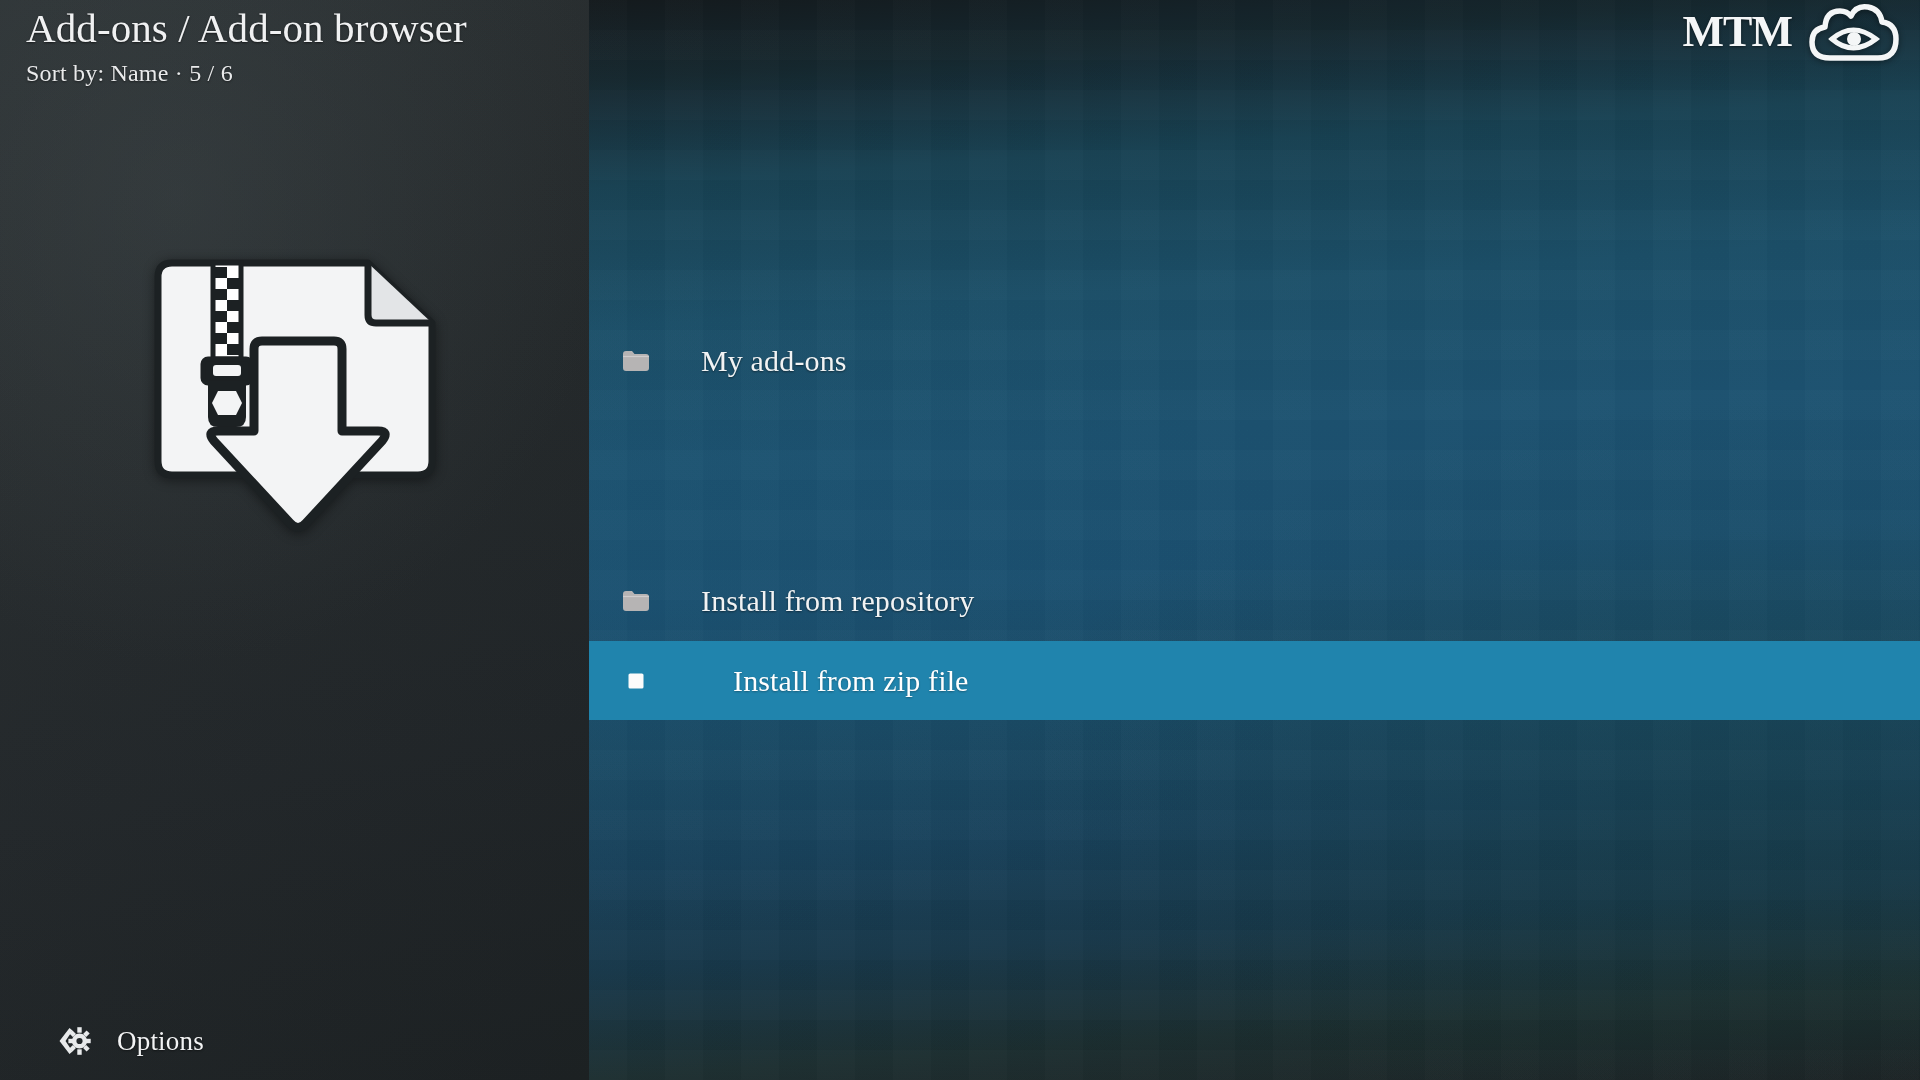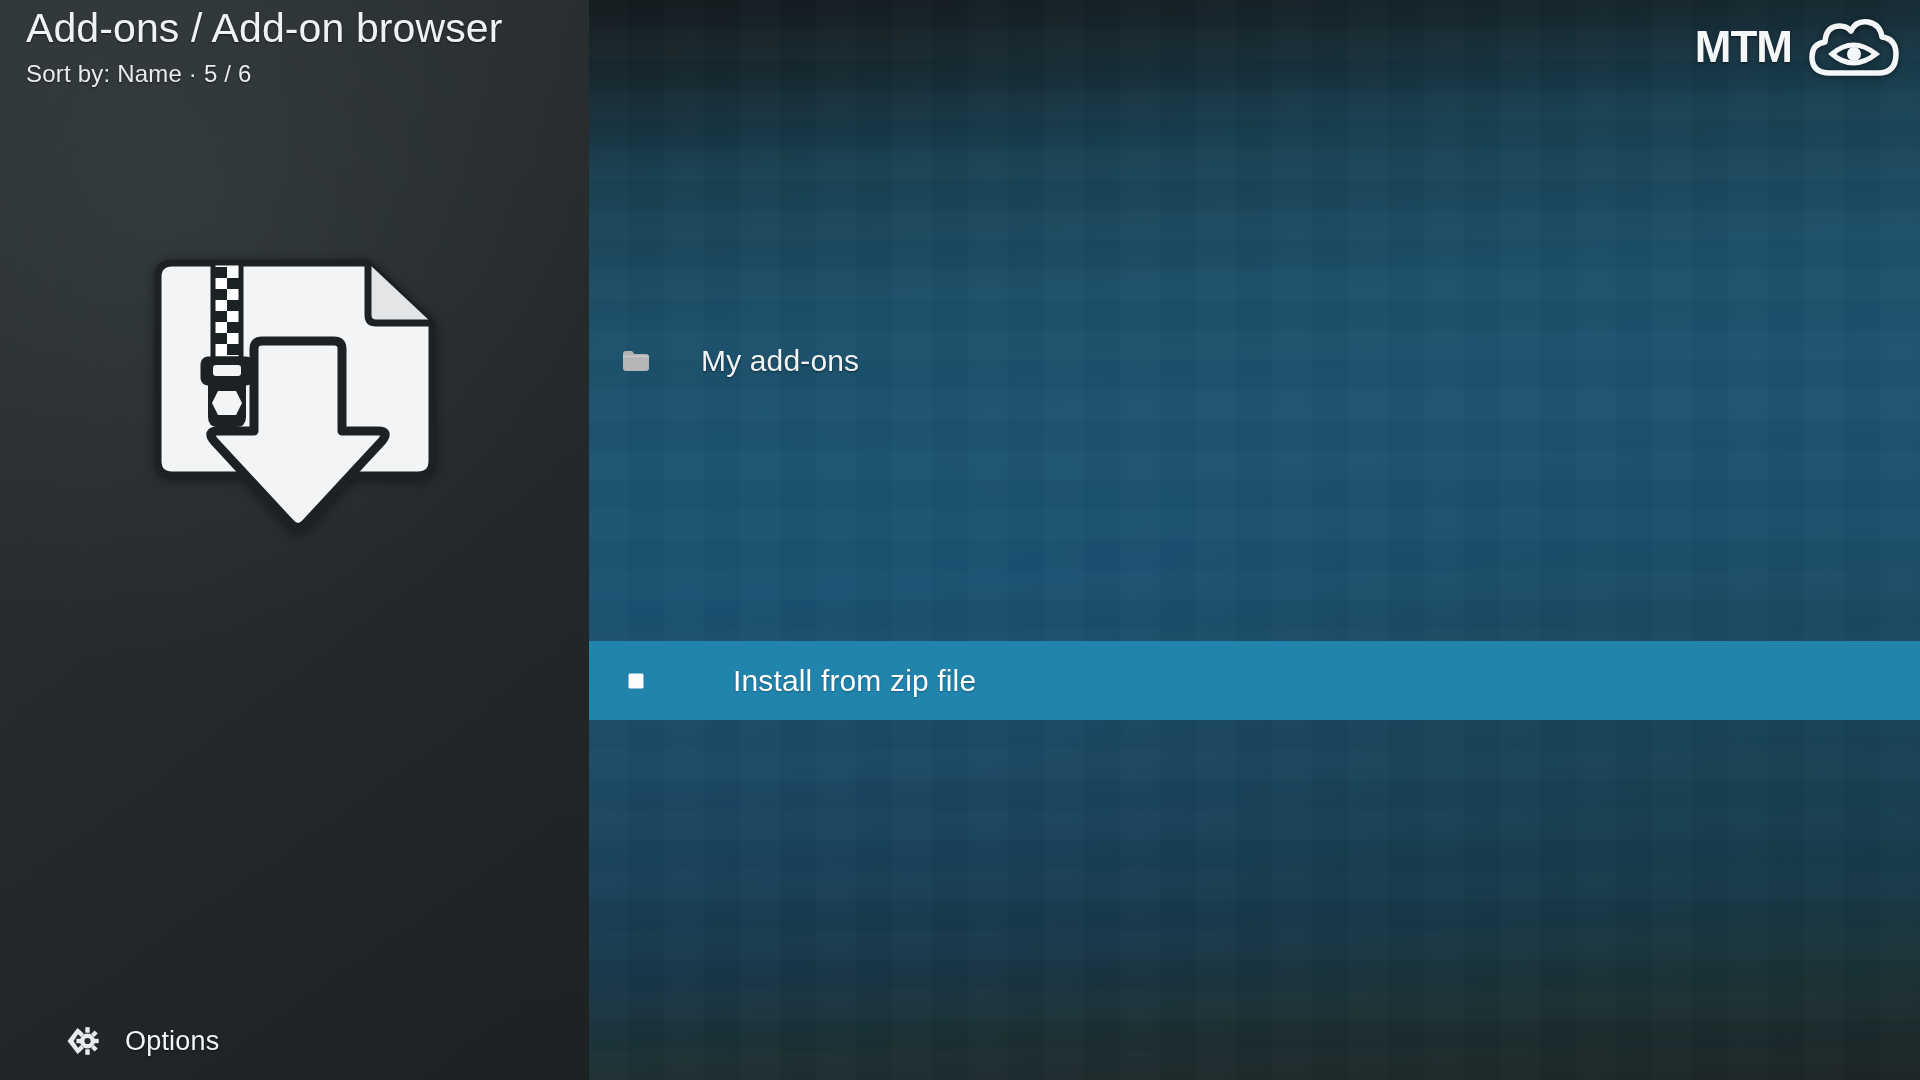--- a/index.html
+++ b/index.html
@@ -3,21 +3,21 @@
 <meta charset="utf-8">
 <style>
   * { margin:0; padding:0; box-sizing:border-box; }
   html, body {
     width:1920px; height:1080px; overflow:hidden;
     background:#1d2224;
     font-family:"Liberation Sans", sans-serif;
     -webkit-font-smoothing:antialiased;
   }
 
-  #screen { position:relative; width:1920px; height:924px; }
+  #screen { position:relative; width:1920px; height:924px;font-family:Liberation Serif, serif; }
 
   
   #left-panel {
     position:absolute; left:0; top:0; width:589px; height:1080px;
     background:
       radial-gradient(120% 70% at 30% 18%, rgba(58,66,69,.55) 0%, rgba(40,45,47,0) 62%),
       linear-gradient(170deg, #2b3133 0%, #262b2d 35%, #22272a 70%, #1e2325 100%);
   }
   #left-panel::after{
     content:""; position:absolute; inset:0;
@@ -40,21 +40,21 @@
 
   
   #artwork {
     position:absolute; left:150px; top:255px; width:290px; height:280px; z-index:3;
   }
   #artwork svg { width:100%; height:100%; display:block;
     filter: drop-shadow(0 2px 6px rgba(0,0,0,.45)); }
 
   
   #options-bar {
-    position:absolute; left:8px; bottom:0; width:589px; height:78px;
+    position:absolute; left:0; bottom:0; width:589px; height:78px;
     display:flex; align-items:center; z-index:5;padding-left:45px;
   }
   #options-icon { width:36px; height:36px; margin-left:10px; flex:0 0 auto; }
   #options-icon svg{ width:100%; height:100%; display:block; }
   #options-label {
     margin-left:26px; font-size:27px; color:#f2f3f4; letter-spacing:.2px;
     text-shadow:0 1px 2px rgba(0,0,0,.5);
   }
 
   
@@ -86,21 +86,21 @@
   #right-panel::after{
     content:""; position:absolute; inset:0;
     background:
       radial-gradient(80% 50% at 88% 72%, rgba(20,60,55,.25) 0%, rgba(0,0,0,0) 70%),
       radial-gradient(70% 45% at 8% 55%, rgba(25,85,115,.18) 0%, rgba(0,0,0,0) 70%);
     pointer-events:none;
   }
 
   
   #logo {
-    position:absolute; right:18px; top:16px; display:flex; align-items:center; z-index:6;text-align:center;
+    position:absolute; right:18px; top:1px; display:flex; align-items:center; z-index:6;text-align:center;
   }
   #logo-text {
     font-size:44px; font-weight:700; color:#f4f6f7; letter-spacing:-1px;
     line-height:1; margin-right:14px;
     text-shadow:0 1px 3px rgba(0,0,0,.5);
   }
   #logo-mark { width:96px; height:62px; }
   #logo-mark svg{ width:100%; height:100%; display:block;
     filter:drop-shadow(0 1px 3px rgba(0,0,0,.45)); }
 
@@ -206,20 +206,29 @@
           <svg width="28" height="22" viewBox="0 0 28 22" xmlns="http://www.w3.org/2000/svg">
             <path d="M1 4 Q1 1 4 1 L10 1 L12.5 4 L24 4 Q27 4 27 7 L27 18 Q27 21 24 21 L4 21 Q1 21 1 18 Z" fill="#b6b4b4"></path>
             <path d="M1 6.5 L27 6.5" stroke="#cfcdcd" stroke-width="1.2"></path>
           </svg>
         </span>
         <span class="menu-label">My add-ons</span>
       </div>
 
 
 
+      <div class="menu-row" style="top:561px">
+        <span class="menu-icon">
+          <svg width="28" height="22" viewBox="0 0 28 22" xmlns="http://www.w3.org/2000/svg">
+            <path d="M1 4 Q1 1 4 1 L10 1 L12.5 4 L24 4 Q27 4 27 7 L27 18 Q27 21 24 21 L4 21 Q1 21 1 18 Z" fill="#b6b4b4"></path>
+            <path d="M1 6.5 L27 6.5" stroke="#cfcdcd" stroke-width="1.2"></path>
+          </svg>
+        </span>
+        <span class="menu-label">Install from repository</span>
+      </div>
 
       <div class="menu-row selected" style="top:641px">
         <span class="menu-icon">
           <svg width="18" height="18" viewBox="0 0 18 18" xmlns="http://www.w3.org/2000/svg">
             <rect x="1.5" y="1.5" width="15" height="15" rx="1.6" fill="#fbfbfb"></rect>
           </svg>
         </span>
         <span class="menu-label">Install from zip file</span>
       </div>
 

